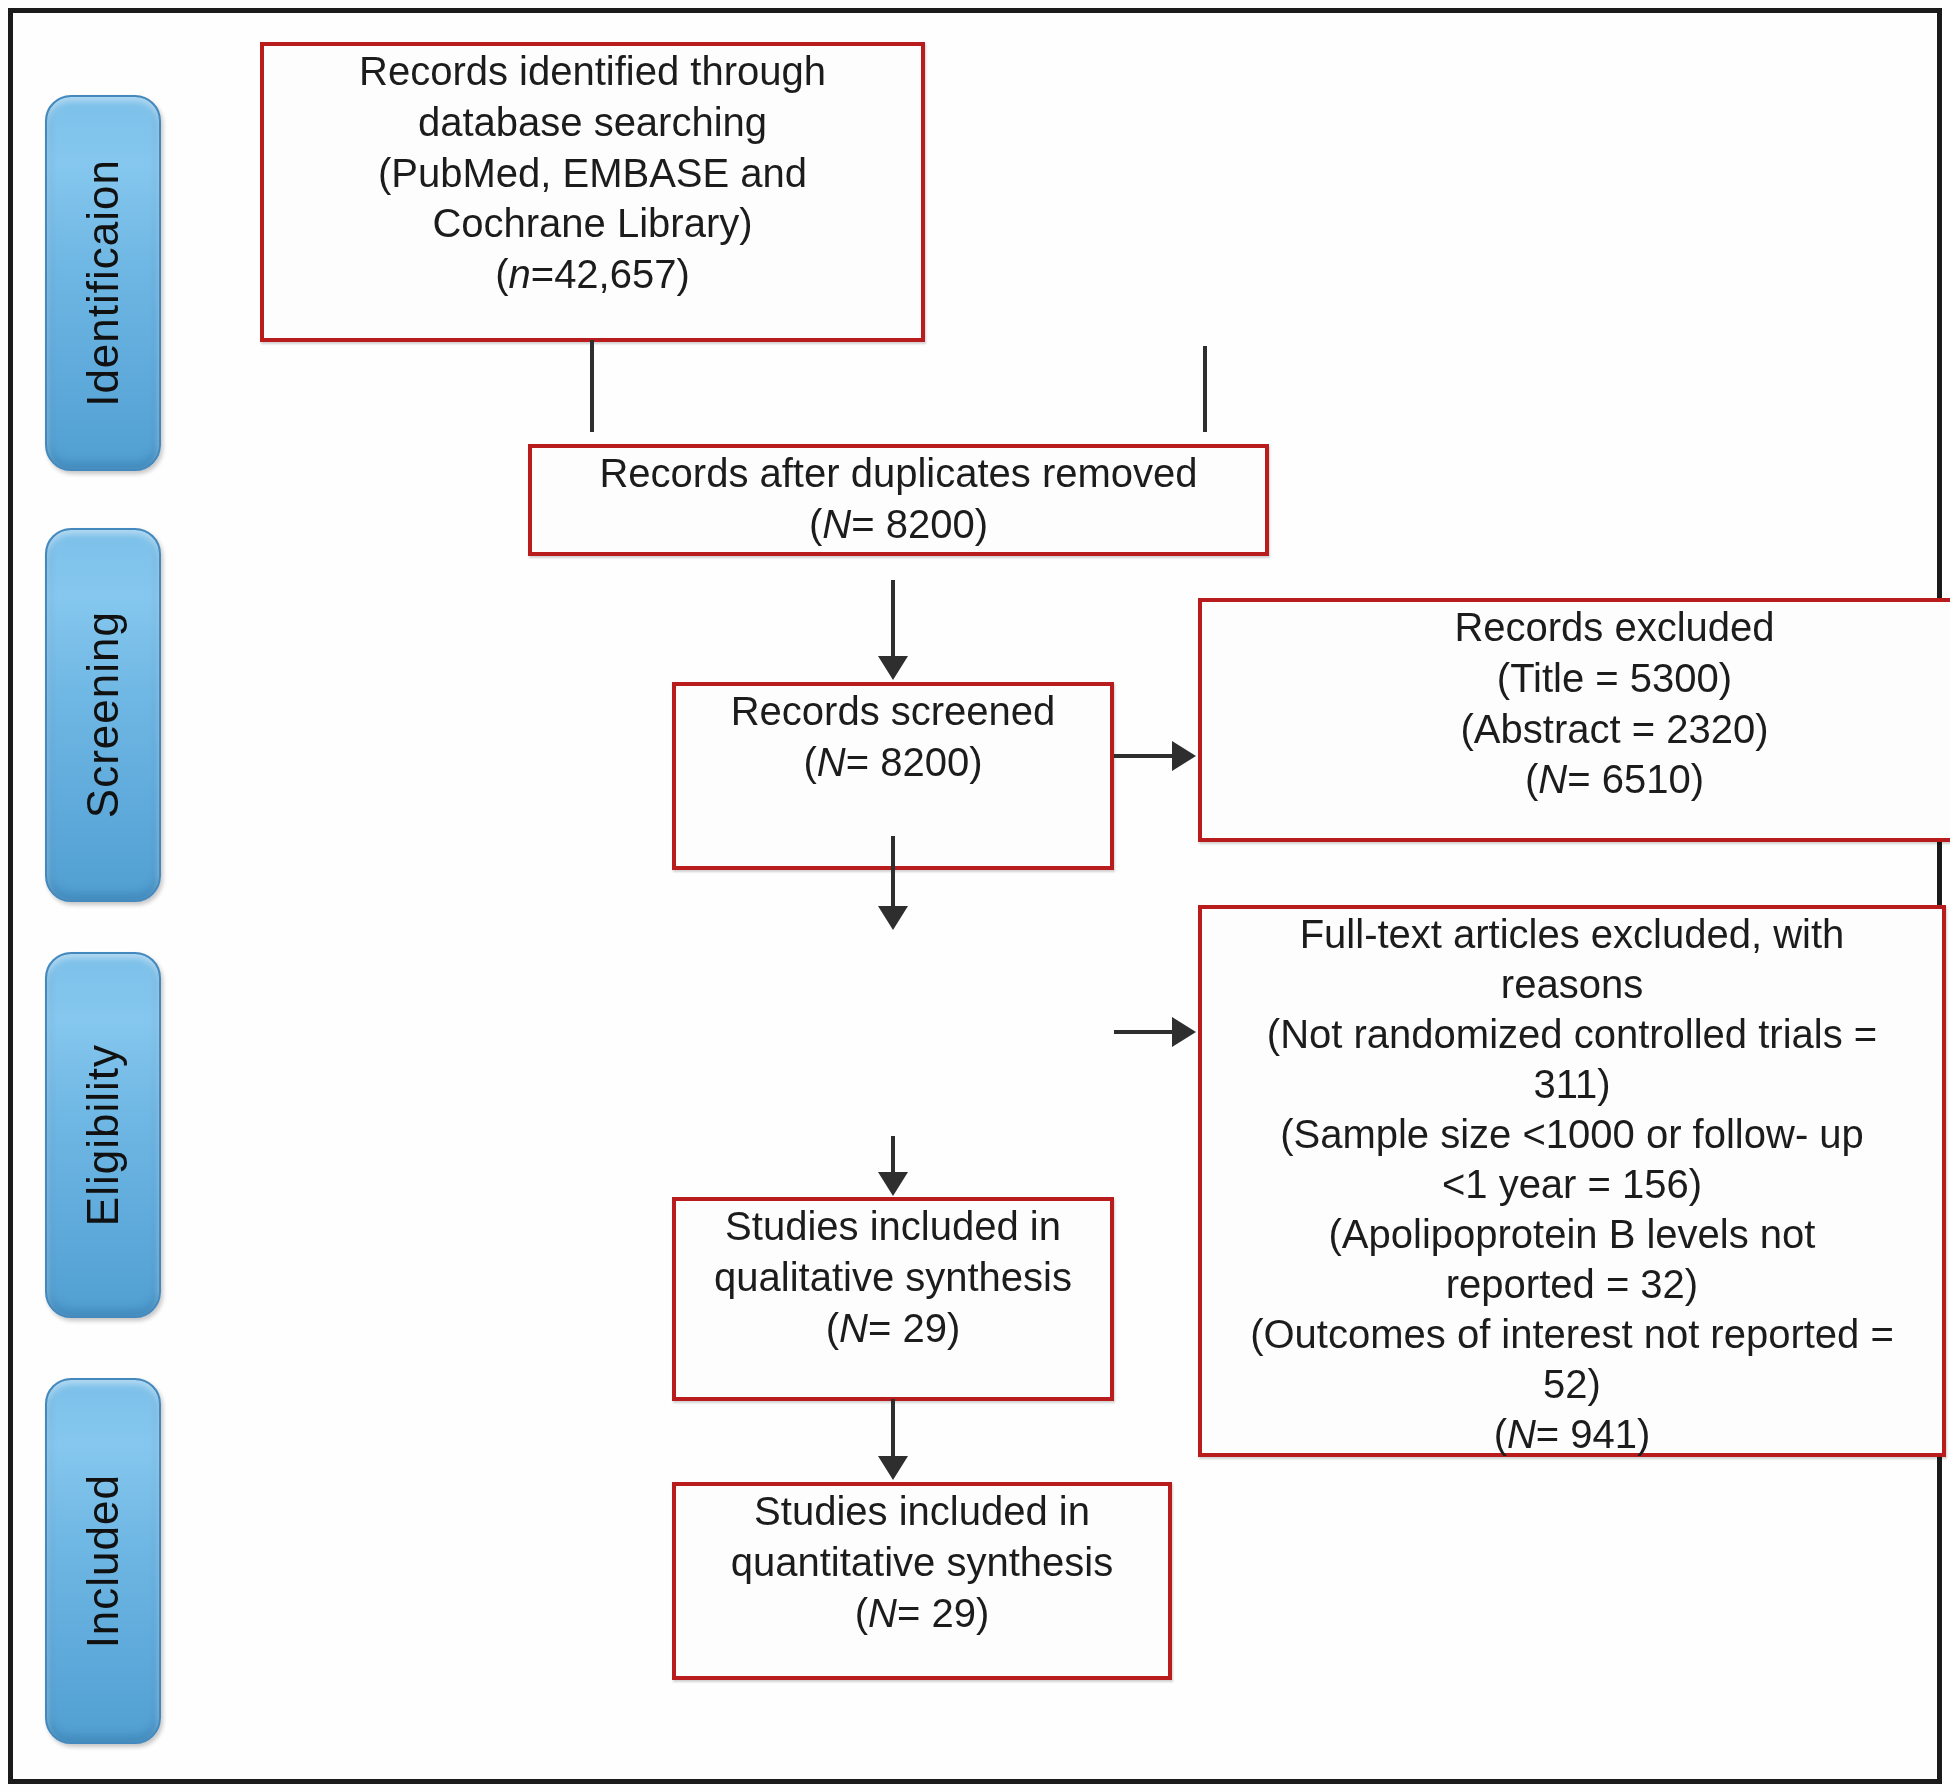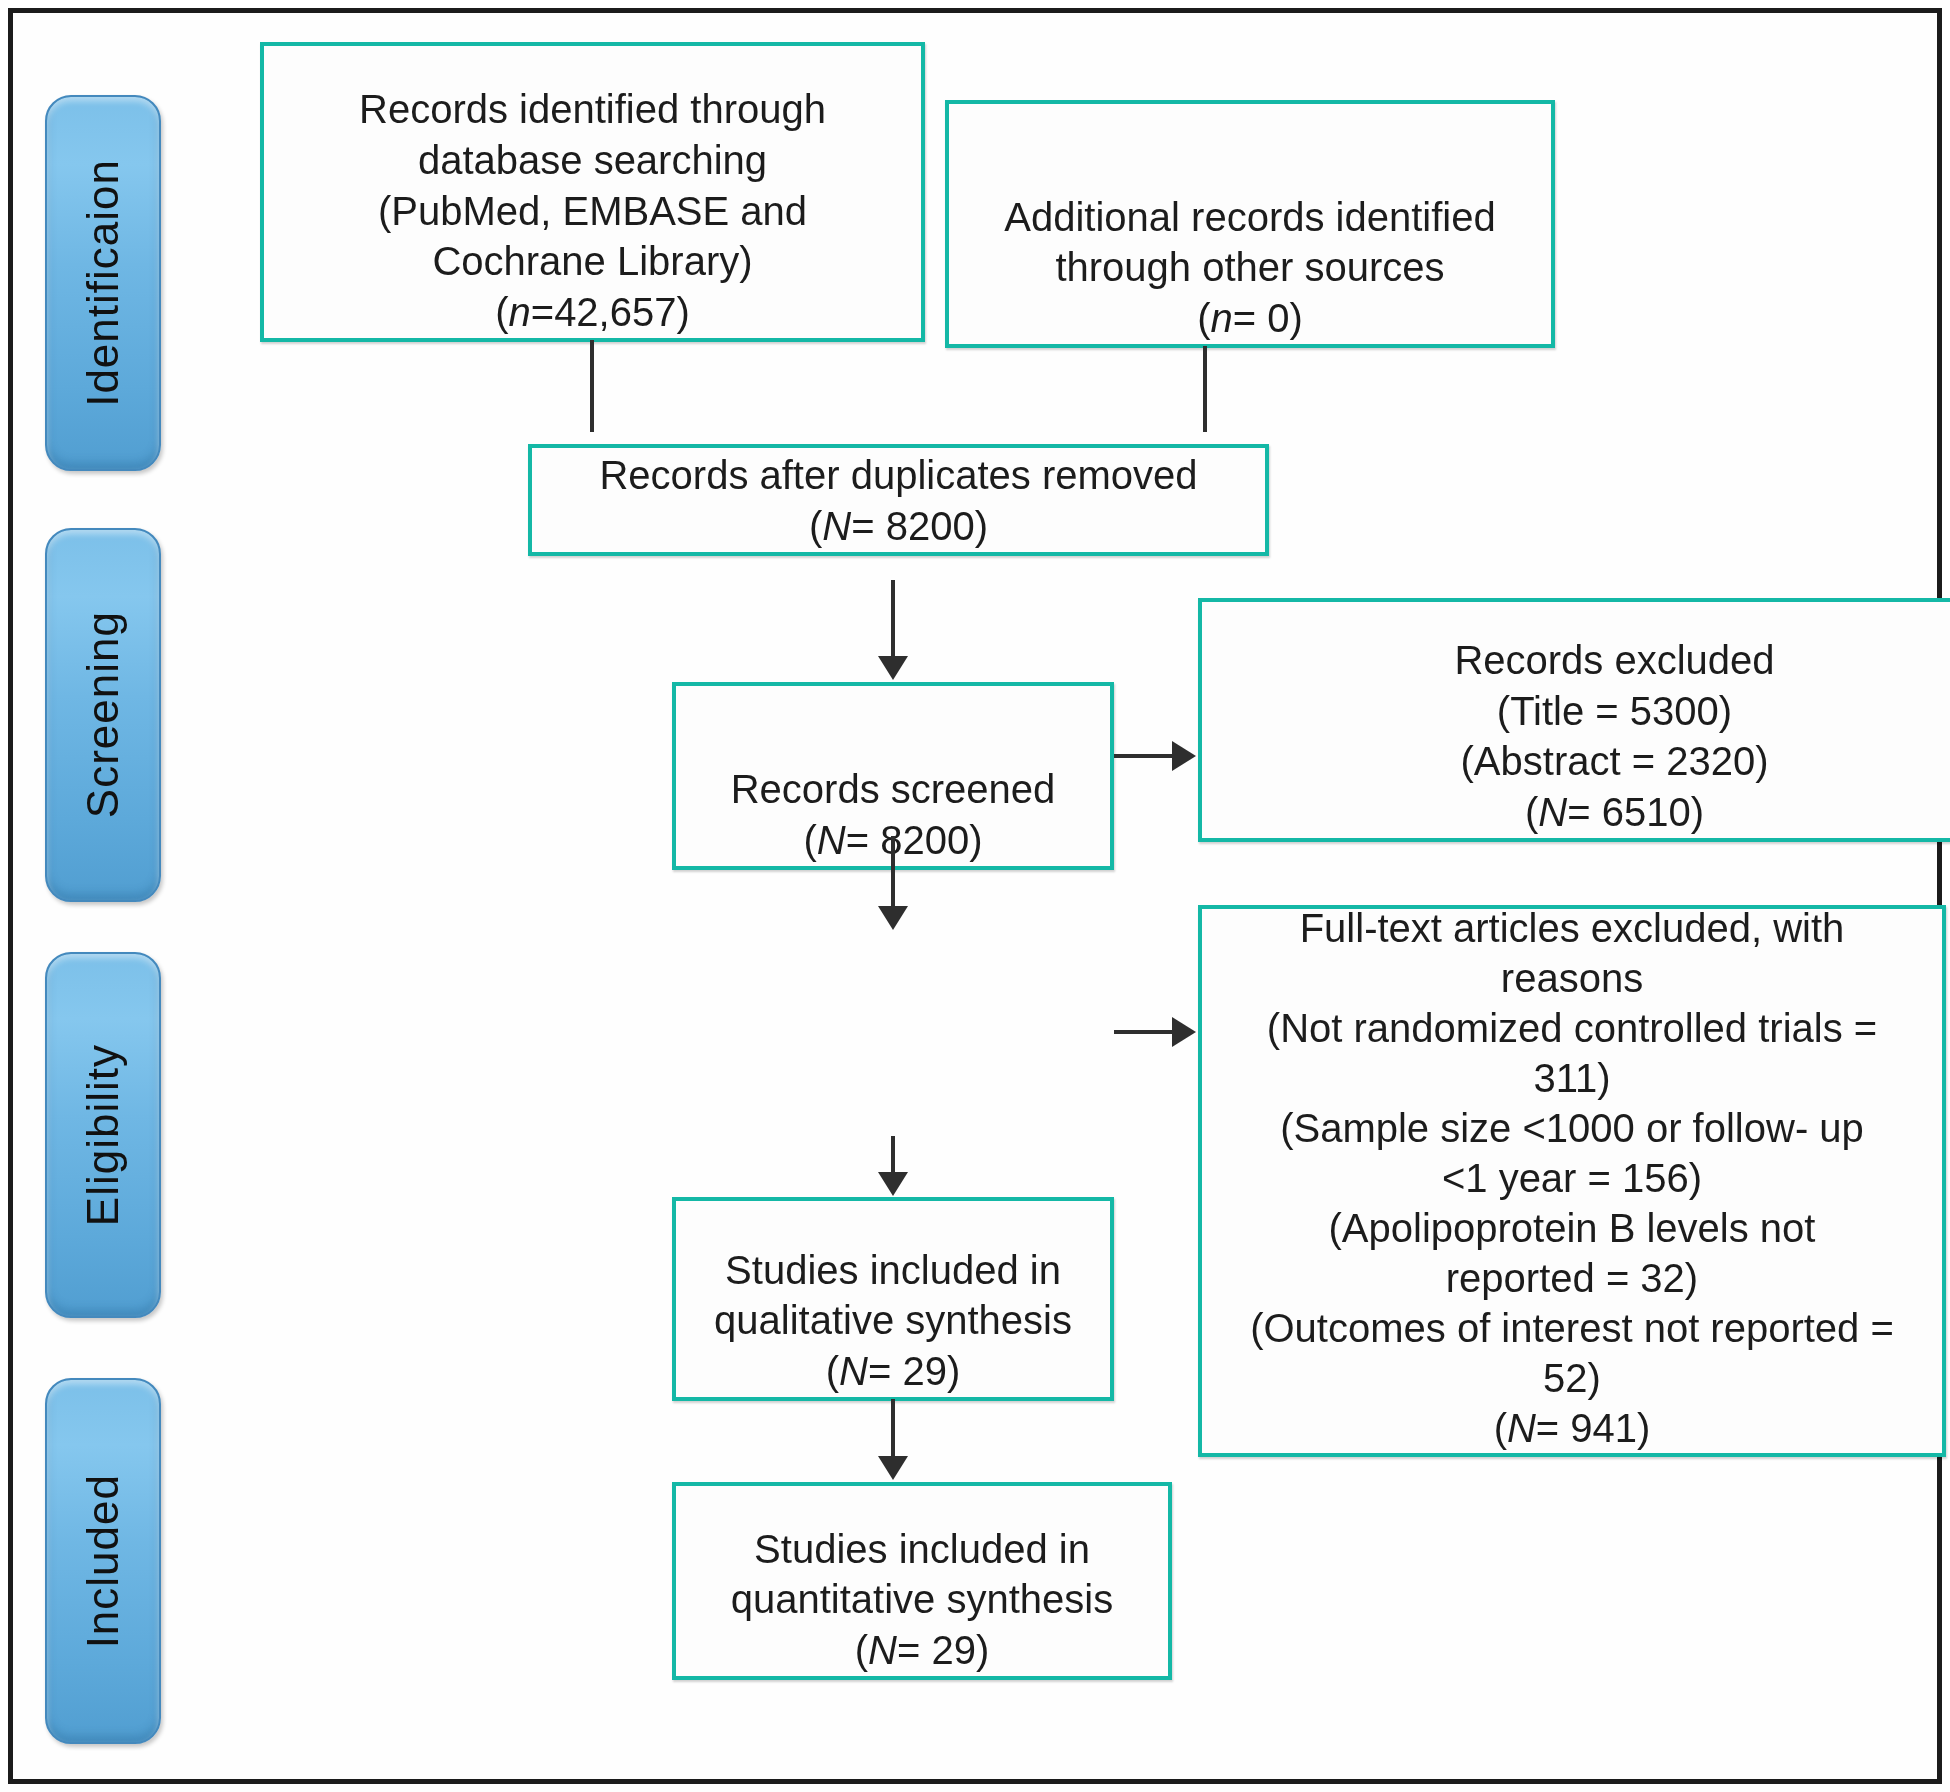--- a/index.html
+++ b/index.html
@@ -15,22 +15,22 @@
     border:2px solid #4489bd;
     box-shadow:inset 0 4px 6px rgba(255,255,255,.45), inset 0 -6px 10px rgba(23,82,128,.28), 2px 3px 4px rgba(0,0,0,.22);
     display:flex;align-items:center;justify-content:center;
   }
   .stage-label{
     writing-mode:vertical-rl;transform:rotate(180deg);
     font-size:44px;color:#111;letter-spacing:1px;white-space:nowrap;
   }
   
   .box{
-    position:absolute;background:#fdfdfd;border:4px solid #14b8a6;box-sizing:border-box;
-    display:flex;align-items:flex-end;justify-content:center;text-align:center;
+    position:absolute;background:#fdfdfd;border:4px solid #b91c1c;box-sizing:border-box;
+    display:flex;align-items:flex-start;justify-content:center;text-align:center;
     box-shadow:1px 2px 2px rgba(0,0,0,.18);
   }
   .box-text{font-size:40px;line-height:1.27;padding:0 8px;}
   .lines{white-space:pre-line;}
   .stat .it{font-style:italic;}
   
   .vline{position:absolute;width:4px;background:#2e2e2e;}
   .hline{position:absolute;height:4px;background:#2e2e2e;}
   .arr-down{position:absolute;width:0;height:0;border-left:15px solid transparent;border-right:15px solid transparent;border-top:24px solid #2e2e2e;}
   .arr-right{position:absolute;width:0;height:0;border-top:15px solid transparent;border-bottom:15px solid transparent;border-left:24px solid #2e2e2e;}
@@ -54,27 +54,20 @@
     <span class="stage-label">Included</span>
   </div>
 
   <div class="box" style="left:260px;top:42px;width:665px;height:300px;">
     <div class="box-text">
       <div class="lines">Records identified through
 database searching
 (PubMed, EMBASE and
 Cochrane Library)</div>
       <div class="stat"><span>(</span><span class="it">n</span><span>=42,657)</span></div>
-    </div>
-  </div>
-  <div class="box" style="left:945px;top:100px;width:610px;height:248px;">
-    <div class="box-text">
-      <div class="lines">Additional records identified
-through other sources</div>
-      <div class="stat"><span>(</span><span class="it">n</span><span>= 0)</span></div>
     </div>
   </div>
 
   <div class="box" style="left:528px;top:444px;width:741px;height:112px;">
     <div class="box-text">
       <div class="lines">Records after duplicates removed</div>
       <div class="stat"><span>(</span><span class="it">N</span><span>= 8200)</span></div>
     </div>
   </div>
 

